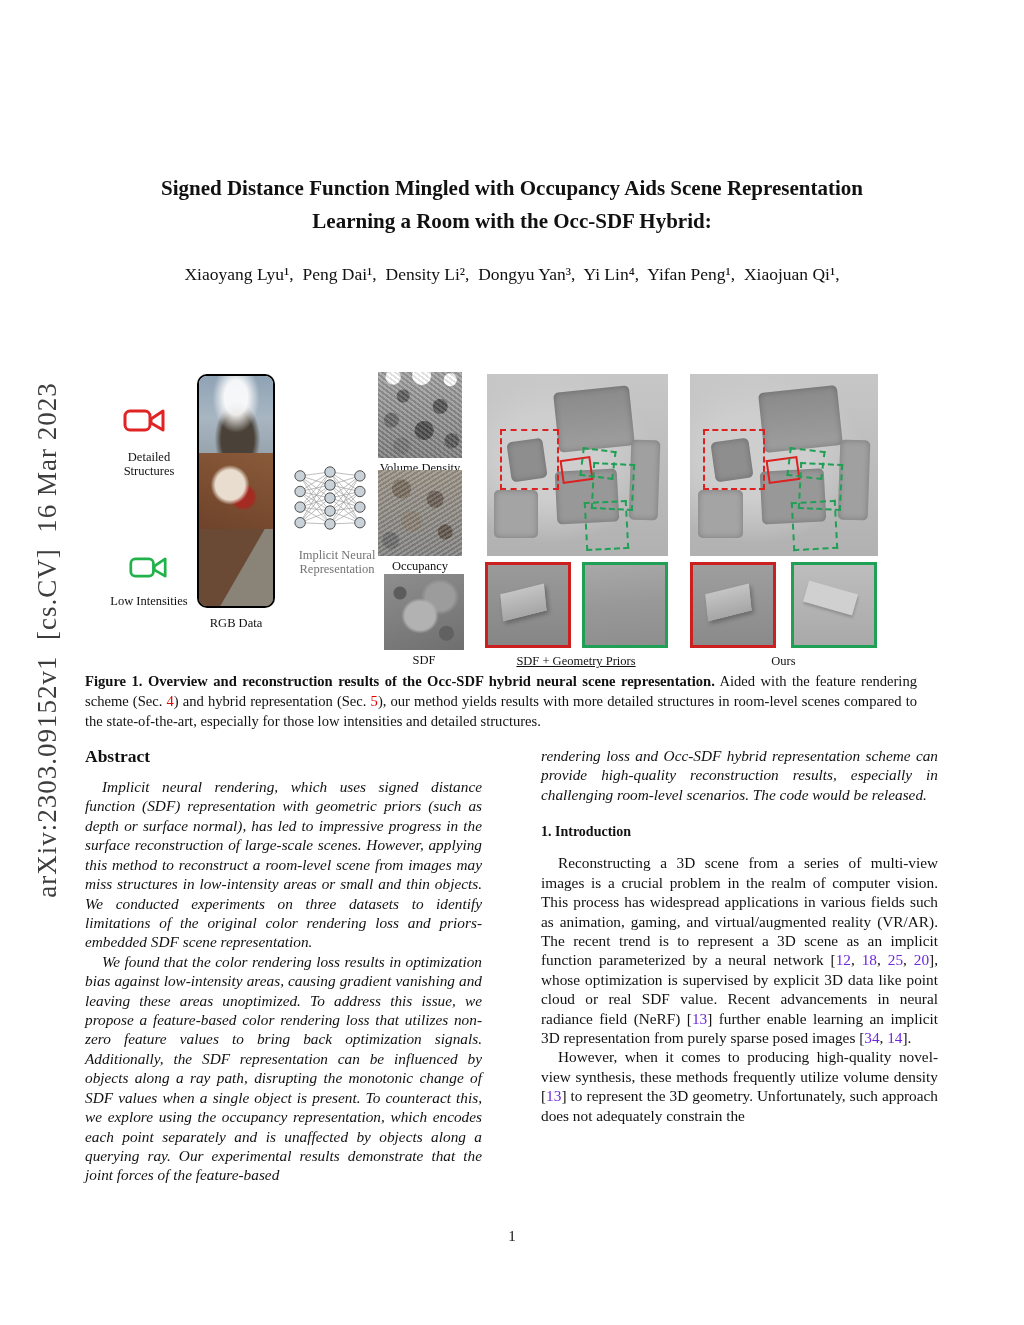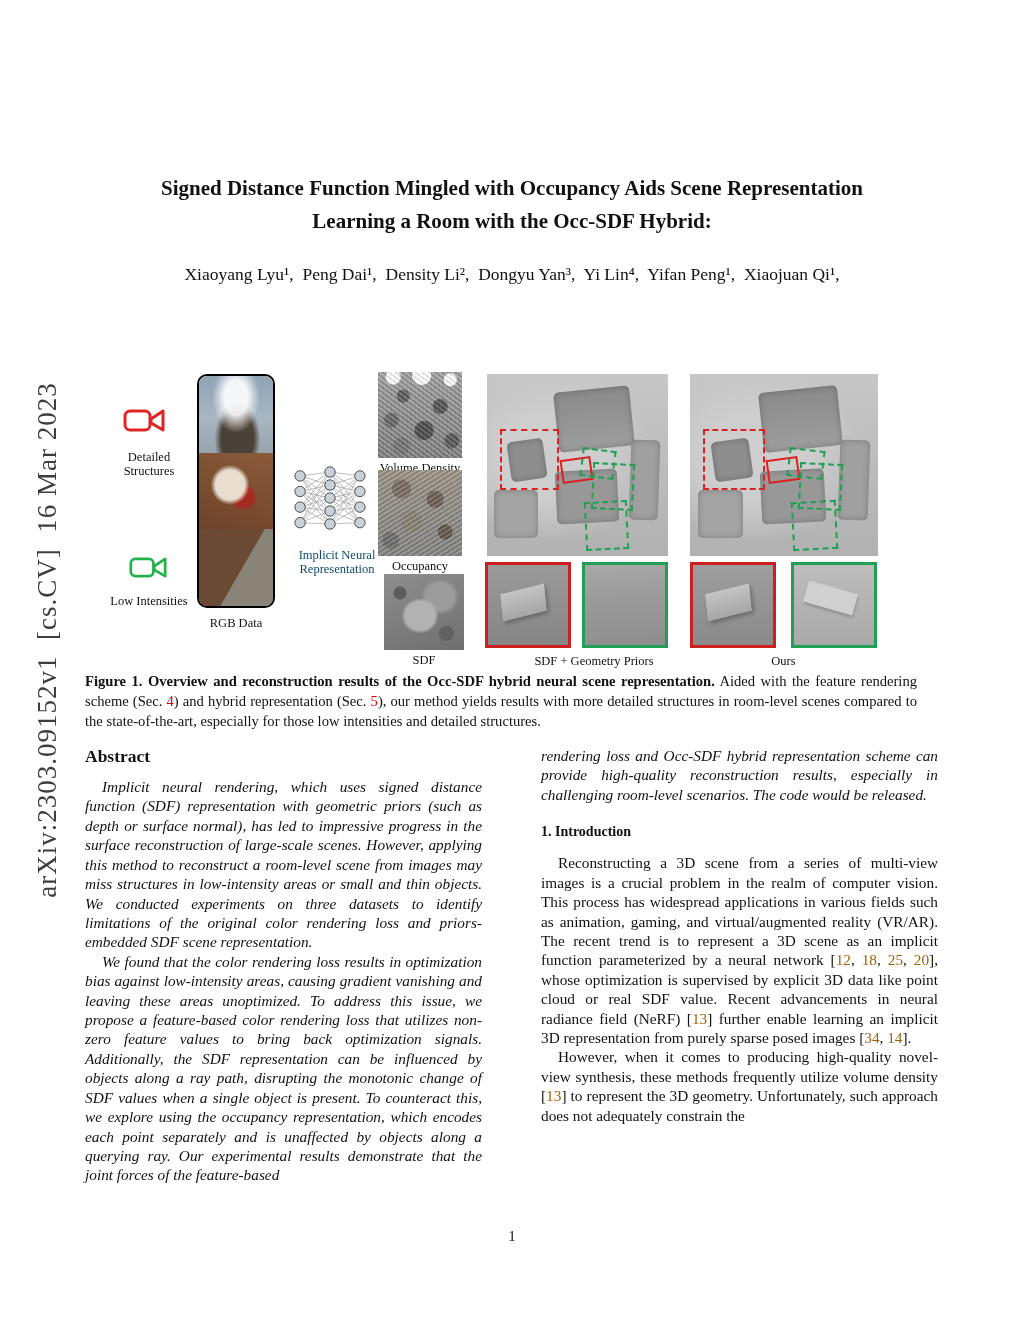--- a/index.html
+++ b/index.html
@@ -40,21 +40,21 @@
     text-align: center; font-size: 16.5px; white-space: pre;
   }
 
   
   .fig { position: absolute; left: 85px; top: 368px; width: 832px; height: 300px; }
   .fig > div, .fig > svg { position: absolute; }
   .figlabel {
     position: absolute; font-size: 12.5px; line-height: 1.15;
     text-align: center; color: #111;
   }
-  .lbl-implicit { color: #0c4a6e; }
+  .lbl-implicit { color: #737373; }
 
   .cam { position: absolute; }
   .cam-red { left: 38px; top: 38px; color: #e02424; }
   .cam-green { left: 44px; top: 186px; color: #21b24b; }
 
   .rgb-frame {
     left: 112px; top: 6px; width: 78px; height: 234px;
     border: 2.5px solid #000; border-radius: 10px; overflow: hidden;
     background: #fff; display: flex; flex-direction: column;
   }
@@ -152,31 +152,31 @@
   .closeup-4 { left: 706px; border: 3px solid #1fa055; background: linear-gradient(#bdbdbd, #a9a9a9); }
   .closeup-4 .closeup-box { transform: rotate(16deg); background: #d0d0d0; box-shadow: 1px 2px 3px rgba(0,0,0,.2); width: 64%; height: 28%; left: 14%; top: 28%; }
 
   .lbl-detailed { left: 18px;  top: 82px;  width: 92px; }
   .lbl-low      { left: 18px;  top: 226px; width: 92px; }
   .lbl-rgb      { left: 110px; top: 248px; width: 82px; }
   .lbl-implicit { left: 192px; top: 180px; width: 120px; }
   .lbl-vd       { left: 283px; top: 93px;  width: 104px; }
   .lbl-occ      { left: 293px; top: 191px; width: 84px; }
   .lbl-sdf      { left: 299px; top: 285px; width: 80px; }
-  .lbl-sdfgeo   { left: 411px; top: 286px; width: 196px; }
+  .lbl-sdfgeo   { left: 393px; top: 286px; width: 196px; text-decoration: underline; }
   .lbl-ours     { left: 605px; top: 286px; width: 187px; }
 
   
   .caption {
     position: absolute; left: 85px; top: 672px; width: 832px;
     font-size: 14.6px; line-height: 1.36; text-align: justify;
   }
   .b { font-weight: bold; margin-top: 18px; }
   .ref { color: #e00000; }
-  .cite { color: #a16207; }
+  .cite { color: #6d28d9; }
 
   
   .col { position: absolute; top: 746px; width: 397px; }
   .col-left  { left: 85px; }
   .col-right { left: 517px; margin-left: 24px; }
   .abs-head {
     font-size: 17.5px; font-weight: bold; 
     margin-bottom: 10px;
   }
   .abs {

